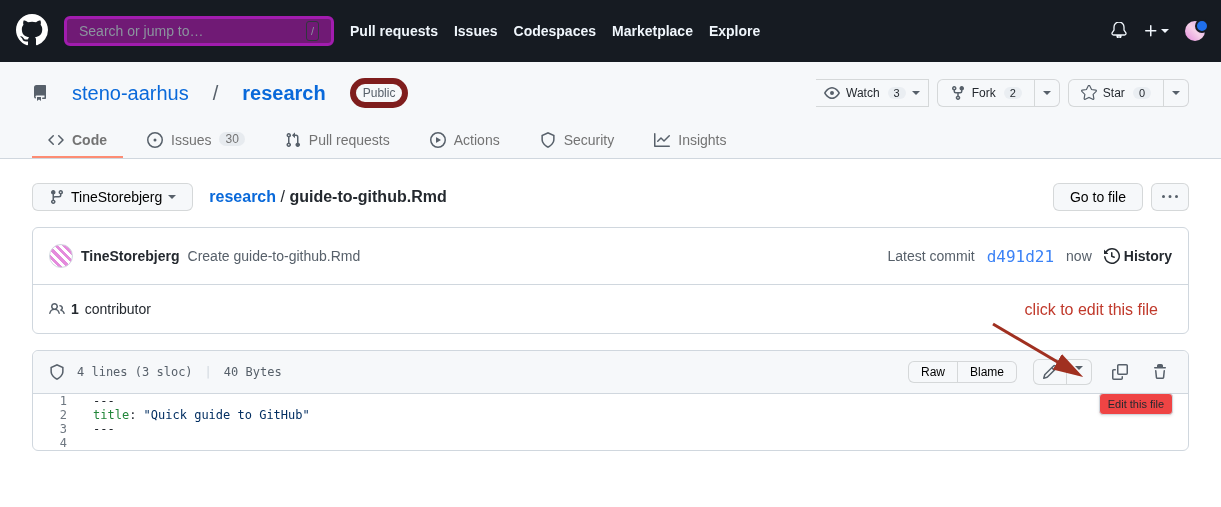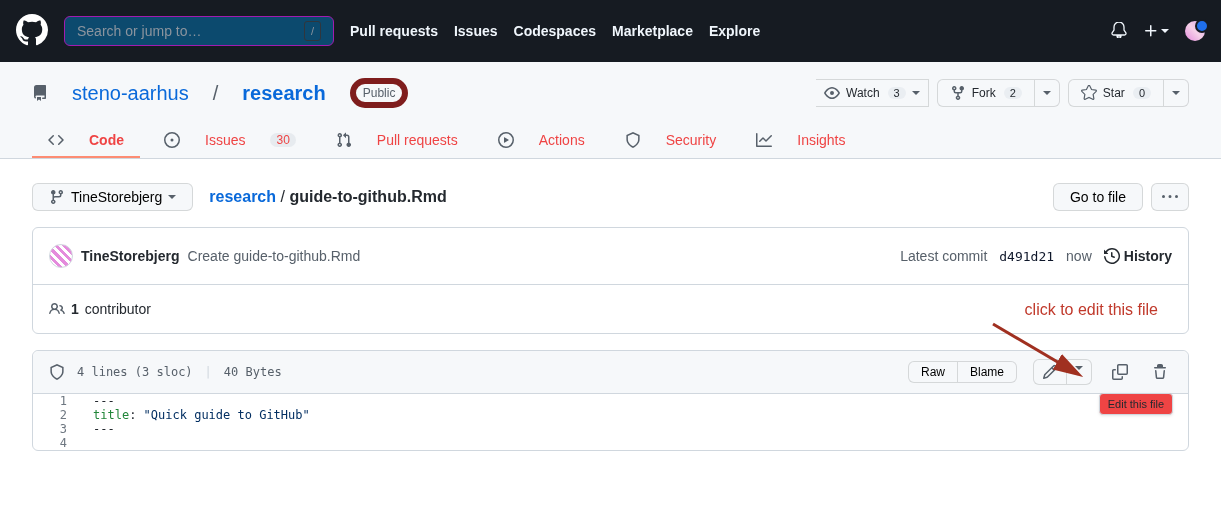--- a/index.html
+++ b/index.html
@@ -1,19 +1,19 @@
 <!DOCTYPE html>
 <html><head>
 <meta charset="utf-8">
 <style>
 * { box-sizing: border-box; margin: 0; padding: 0; }
 body { font-family: -apple-system, BlinkMacSystemFont, "Segoe UI", Helvetica, Arial, sans-serif; font-size: 14px; color: #24292f; background: #fff; }
 .header { background: #161b22; height: 62px; display: flex; align-items: center; padding: 0 16px; gap: 16px; }
 .header svg.logo { fill: #fff; }
-.search-box { background: #0c4a6e; border: 1px solid #a21caf; border-radius: 6px; padding: 0 12px; height: 30px; display: flex; align-items: center; width: 270px; justify-content: space-between; gap: 46px; }
+.search-box { background: #701a75; border: 3px solid #a21caf; border-radius: 6px; padding: 0 12px; height: 30px; display: flex; align-items: center; width: 270px; justify-content: space-between; gap: 46px; }
 .search-box input { background: transparent; border: none; color: #c9d1d9; font-size: 14px; outline: none; width: 200px; }
 .search-box input::placeholder { color: #8b949e; }
 .search-slash { border: 1px solid #30363d; border-radius: 3px; width: 20px; height: 20px; display: flex; align-items: center; justify-content: center; color: #8b949e; font-size: 11px; }
 .header-nav { display: flex; gap: 16px; }
 .header-nav a { color: #f0f6fc; font-weight: 600; text-decoration: none; font-size: 14px; }
 .header-right { margin-left: auto; display: flex; align-items: center; gap: 16px; }
 .header-right svg { fill: #f0f6fc; }
 .avatar { width: 20px; height: 20px; border-radius: 50%; background: linear-gradient(45deg, #e48bdc, #f5d0e8, #d4a5e8); position: relative; }
 .avatar::after { content: ''; position: absolute; top: -2px; right: -4px; width: 10px; height: 10px; background: #1f6feb; border-radius: 50%; border: 2px solid #161b22; }
 .plus-caret { display: flex; align-items: center; gap: 2px; color: #f0f6fc; }
@@ -25,41 +25,41 @@
 .repo-title-row strong a { font-weight: 600; }
 .visibility-badge { border: 6px solid #7f1d1d; border-radius: 2em; padding: 0 7px; font-size: 12px; color: #57606a; line-height: 18px; }
 .repo-actions { margin-left: auto; display: flex; gap: 8px; }
 .btn { background: #f6f8fa; border: 1px solid rgba(27,31,36,0.15); border-radius: 6px; padding: 3px 12px; font-size: 12px; display: flex; align-items: center; gap: 6px; height: 28px; cursor: pointer; color: #24292f; }
 .btn svg { fill: #57606a; }
 .btn .count { background: #eaeef2; border-radius: 2em; padding: 0 6px; font-size: 11px; margin-left: 2px; }
 .btn-group { display: flex; }
 .btn-group .btn:first-child { border-top-right-radius: 0; border-bottom-right-radius: 0; }
 .btn-group .btn:last-child { border-top-left-radius: 0; border-bottom-left-radius: 0; border-left: 0; padding: 3px 8px; }
 .tabs { display: flex; gap: 8px; }
-.tab { padding: 8px 16px; display: flex; align-items: center; gap: 25px; color: #ef4444; text-decoration: none; border-bottom: 2px solid transparent; font-size: 14px; }
+.tab { padding: 8px 16px; display: flex; align-items: flex-start; gap: 8px; color: #737373; text-decoration: none; border-bottom: 2px solid transparent; font-size: 14px; }
 .tab svg { fill: #57606a; }
 .tab.active { border-bottom-color: #fd8c73; font-weight: 600; }
 .tab .counter { background: rgba(175,184,193,0.2); border-radius: 2em; padding: 0 6px; font-size: 12px; }
 .main { padding: 24px 32px; }
 .file-nav { display: flex; align-items: center; gap: 16px; margin-bottom: 16px; }
 .branch-btn { background: #f6f8fa; border: 1px solid rgba(27,31,36,0.15); border-radius: 6px; padding: 5px 16px; display: flex; align-items: center; gap: 6px; font-size: 14px; font-weight: 500; cursor: pointer; }
 .branch-btn svg { fill: #57606a; }
 .breadcrumb { font-size: 16px; }
 .breadcrumb a { color: #0969da; text-decoration: none; }
 .breadcrumb strong { font-weight: 600; }
 .file-nav-right { margin-left: auto; display: flex; gap: 8px; }
 .btn-white { background: #f6f8fa; border: 1px solid rgba(27,31,36,0.15); border-radius: 6px; padding: 5px 16px; font-size: 14px; font-weight: 500; cursor: pointer; }
 .btn-icon-only { background: #f6f8fa; border: 1px solid rgba(27,31,36,0.15); border-radius: 6px; padding: 5px 10px; cursor: pointer; display: flex; align-items: center; }
 .commit-box { border: 1px solid #d0d7de; border-radius: 6px; margin-bottom: 16px; }
 .commit-row { padding: 16px; display: flex; align-items: center; gap: 8px; border-bottom: 1px solid #d0d7de; }
 .commit-avatar { width: 24px; height: 24px; border-radius: 50%; background: repeating-linear-gradient(45deg, #e48bdc, #e48bdc 3px, #fff 3px, #fff 6px); border: 1px solid #d0d7de; }
 .commit-author { font-weight: 600; }
 .commit-msg { color: #57606a; }
 .commit-right { margin-left: auto; display: flex; align-items: center; gap: 12px; color: #57606a; font-size: 14px; }
-.commit-sha { font-family: ui-monospace, monospace; font-size: 13px; color: #0f172a; }
+.commit-sha { font-family: ui-monospace, monospace; font-size: 16px; color: #3b82f6; }
 .history-link { display: flex; align-items: center; gap: 4px; color: #24292f; font-weight: 600; }
 .contributors-row { padding: 16px; display: flex; align-items: center; gap: 6px; }
 .contributors-row svg { fill: #57606a; }
 .file-box { border: 1px solid #d0d7de; border-radius: 6px; position: relative; }
 .file-header { background: #f6f8fa; border-bottom: 1px solid #d0d7de; padding: 8px 16px; display: flex; align-items: center; gap: 12px; border-radius: 6px 6px 0 0; }
 .file-info { display: flex; align-items: center; gap: 12px; font-family: ui-monospace, monospace; font-size: 12px; color: #57606a; }
 .file-info svg { fill: #57606a; }
 .file-info .divider { color: #d0d7de; }
 .file-actions { margin-left: auto; display: flex; align-items: center; gap: 16px; }
 .btn-sm { background: #f6f8fa; border: 1px solid rgba(27,31,36,0.15); border-radius: 6px; padding: 3px 12px; font-size: 12px; cursor: pointer; }

